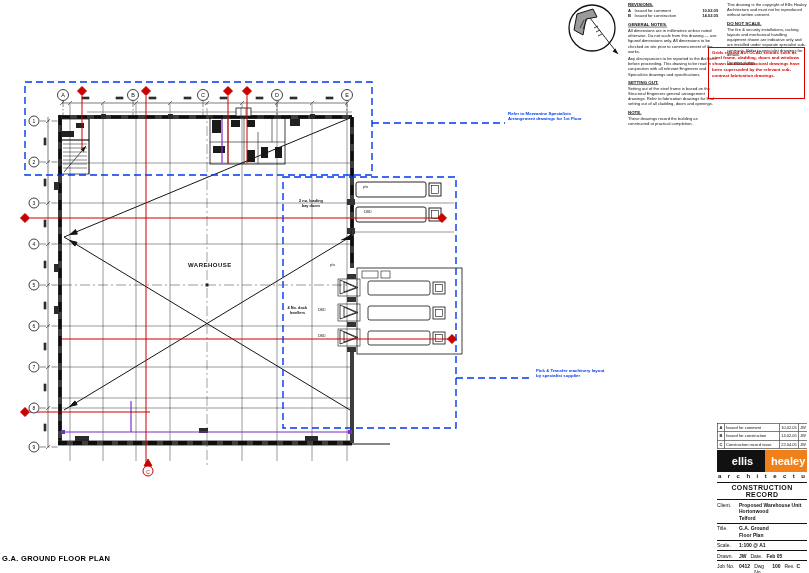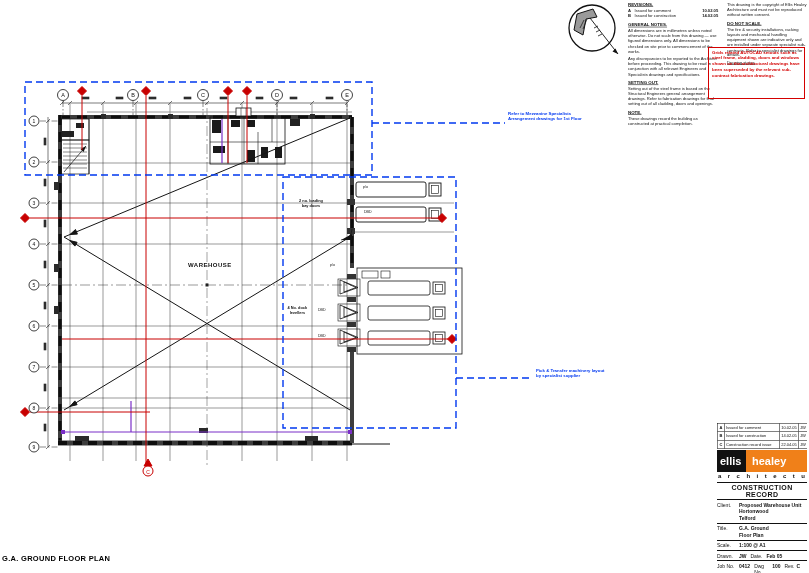--- a/index.html
+++ b/index.html
@@ -32,22 +32,22 @@
   
   .tb{position:absolute;left:717px;top:423px;width:90px;box-sizing:border-box;}
   .tb-rt{height:26px;overflow:hidden;}
   .tb-rt .grid{width:180px;border:1px solid #000;border-bottom:none;}
   .tb-rt .r{display:flex;border-bottom:1px solid #000;height:16px;font-size:8px;line-height:16px;}
   .tb-rt .c1{width:14px;border-right:1px solid #000;text-align:center;font-weight:bold;}
   .tb-rt .c2{flex:1;border-right:1px solid #000;padding-left:2px;overflow:hidden;white-space:nowrap;}
   .tb-rt .c3{width:36px;border-right:1px solid #000;text-align:center;}
   .tb-rt .c4{width:18px;text-align:center;}
   .tb-logo{display:flex;height:22px;margin-top:1px;}
-  .logo-ellis{width:29px;background:#111;color:#fff;font-weight:bold;font-size:11px;
-              line-height:22px;padding-left:3px;box-sizing:border-box;}
+  .logo-ellis{width:48px;background:#111;color:#fff;font-weight:bold;font-size:11px;
+              line-height:22px;padding-left:3px;box-sizing:border-box;text-align:center;}
   .logo-healey{flex:1;background:#f08019;color:#fff;font-weight:bold;font-size:11px;
                line-height:22px;padding-left:6px;}
   .tb-sub{font-size:6px;font-weight:bold;letter-spacing:2.4px;padding:1px 0 1px 1px;
           border-bottom:1px solid #111;overflow:hidden;white-space:nowrap;height:8px;}
   .tb-record{font-size:7px;font-weight:bold;text-align:center;letter-spacing:.4px;
              border-bottom:1px solid #111;padding:1px 0;}
   .tb-row{display:flex;border-bottom:1px solid #111;padding:1.5px 0;}
   .tb-lab{width:22px;font-size:5px;flex-shrink:0;}
   .tb-val{font-size:5px;font-weight:bold;white-space:pre-line;line-height:1.3;}
   .tb-val2{font-size:5px;font-weight:bold;margin-right:4px;}

